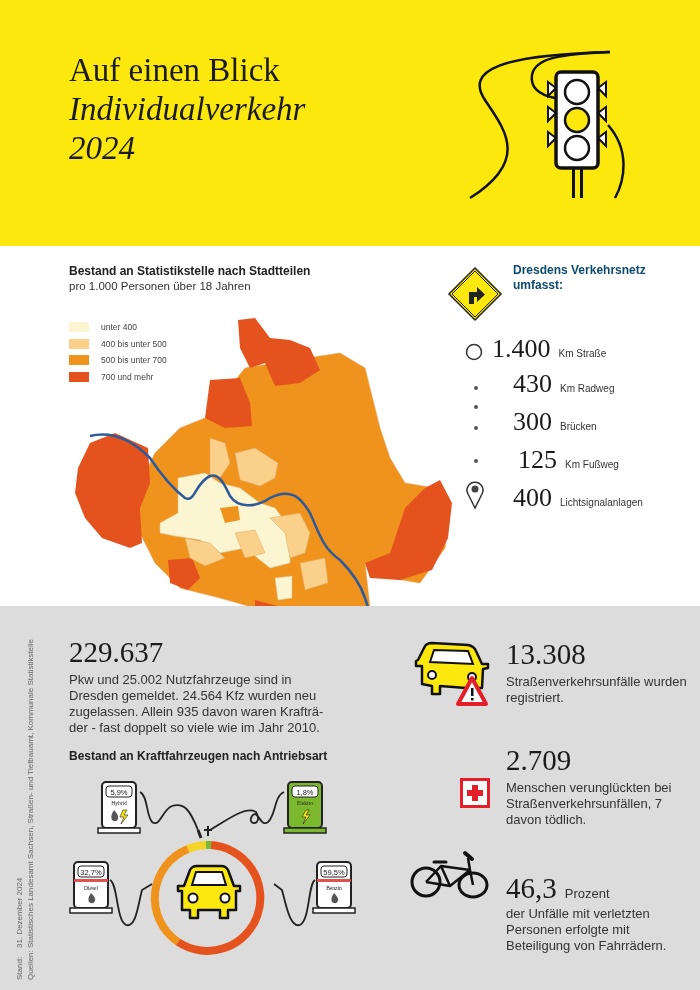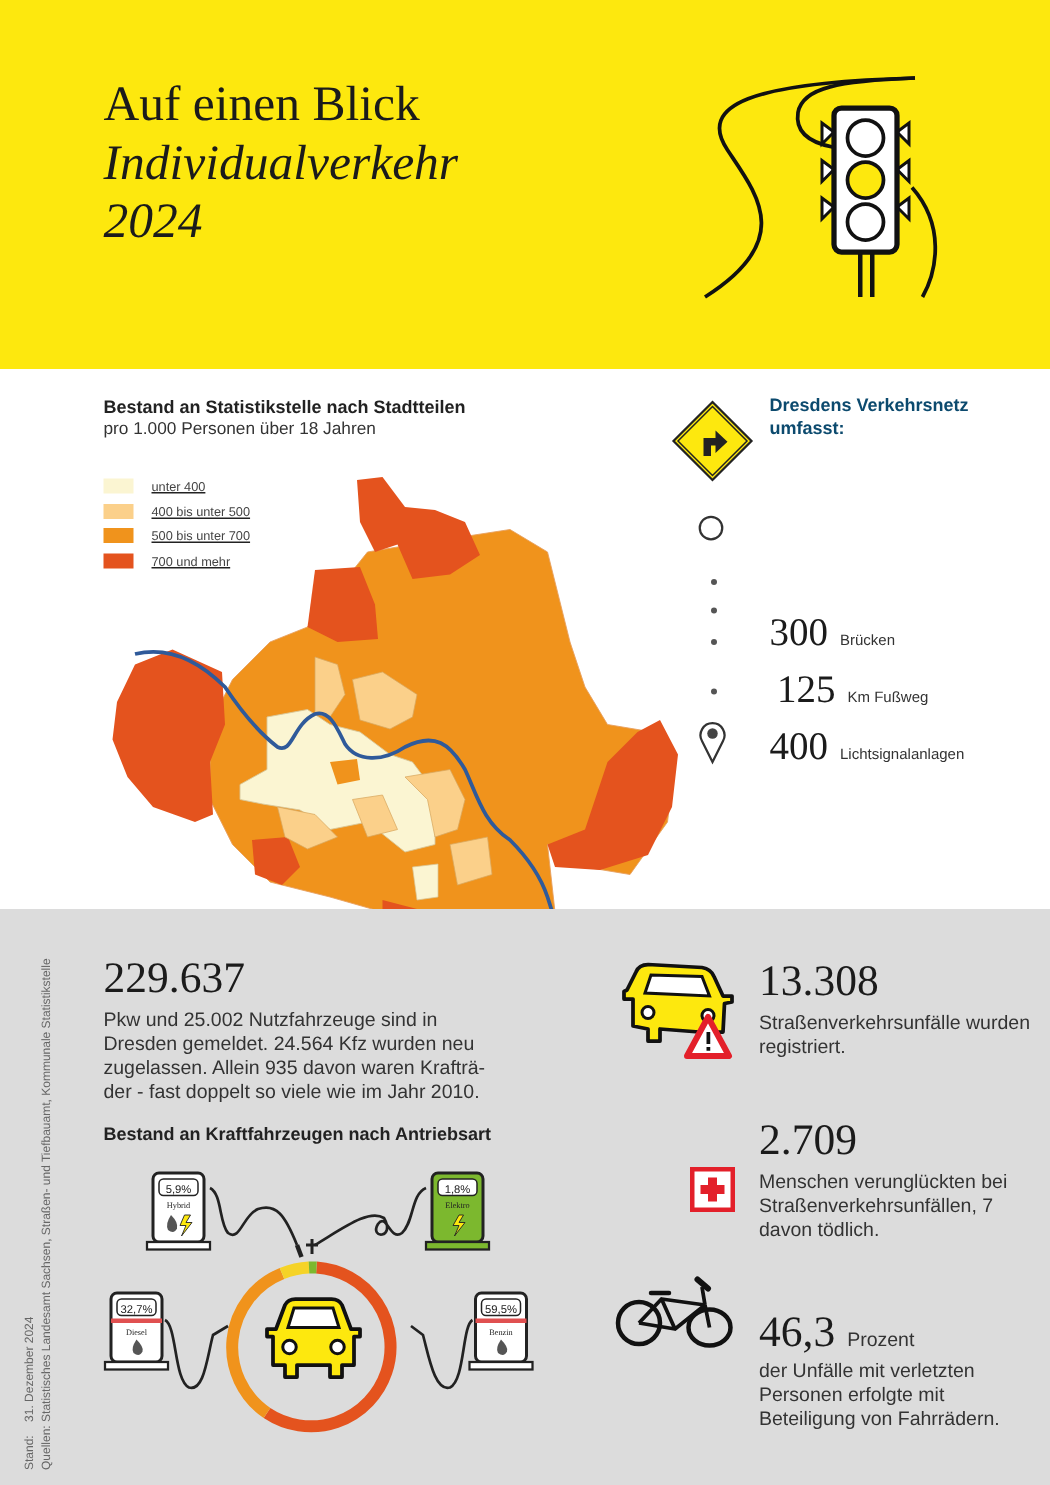--- a/index.html
+++ b/index.html
@@ -9,21 +9,21 @@
   #header { position: absolute; left: 0; top: 0; width: 700px; height: 260px; background: #fde80e; }
   #header .t1 { position: absolute; left: 69px; top: 52px; font-family: "Liberation Serif", serif; font-size: 33px; color: #1b1b1b; }
   #header .t2 { position: absolute; left: 69px; top: 91px; font-family: "Liberation Serif", serif; font-style: italic; font-size: 33px; color: #1b1b1b; }
   #header .t3 { position: absolute; left: 69px; top: 130px; font-family: "Liberation Serif", serif; font-style: italic; font-size: 33px; color: #1b1b1b; }
   #traffic { position: absolute; left: 460px; top: 40px; width: 180px; height: 180px; }
 
   #mid { position: absolute; left: 0; top: 246px; width: 700px; height: 360px; background: #fff; }
   .map-title { position: absolute; left: 69px; top: 18px; font-size: 12px; font-weight: bold; color: #222; }
   .map-sub { position: absolute; left: 69px; top: 34px; font-size: 11.5px; color: #333; }
   .legend { position: absolute; left: 69px; top: 73px; }
-  .legend-row { display: flex; align-items: flex-start; height: 16.5px; text-decoration: underline; }
+  .legend-row { display: flex; align-items: center; height: 16.5px; }
   .legend-swatch { width: 20px; height: 10px; margin-right: 12px; }
   .legend-label { font-size: 8.5px; color: #444; }
   #map { position: absolute; left: 60px; top: 62px; width: 400px; height: 330px; }
 
   .net-icon { position: absolute; left: 447px; top: 20px; }
   .net-title { position: absolute; left: 513px; top: 17px; font-size: 12px; font-weight: bold; line-height: 15px; color: #0c4a6e; }
   .net-row { position: absolute; left: 460px; display: flex; align-items: baseline; }
   .net-num { font-family: "Liberation Serif", serif; font-size: 26px; color: #1b1b1b; }
   .net-unit { font-size: 10px; color: #333; margin-left: 8px; }
   .bullet { position: absolute; width: 4px; height: 4px; border-radius: 50%; background: #555; }
@@ -115,26 +115,34 @@
     <path d="M 22 38 L 22 26 L 30 26 L 30 21 L 38 28.5 L 30 36 L 30 31 L 27 31 L 27 38 Z" fill="#222"></path>
   </svg>
   <div class="net-title">
     <div>Dresdens Verkehrsnetz</div>
     <div>umfasst:</div>
   </div>
 
   <svg style="position:absolute;left:465px;top:97px" width="18" height="18">
     <circle cx="9" cy="9" r="7.5" fill="none" stroke="#333" stroke-width="1.5"></circle>
   </svg>
+  <div class="net-row" style="left:492px;top:88px">
+    <span class="net-num">1.400</span>
+    <span class="net-unit">Km Straße</span>
+  </div>
 
   <div class="bullet" style="left:474px;top:140px"></div>
   <div class="bullet" style="left:474px;top:159px"></div>
   <div class="bullet" style="left:474px;top:180px"></div>
   <div class="bullet" style="left:474px;top:213px"></div>
 
+  <div class="net-row" style="left:513px;top:123px">
+    <span class="net-num">430</span>
+    <span class="net-unit">Km Radweg</span>
+  </div>
   <div class="net-row" style="left:513px;top:161px">
     <span class="net-num">300</span>
     <span class="net-unit">Brücken</span>
   </div>
   <div class="net-row" style="left:518px;top:199px">
     <span class="net-num">125</span>
     <span class="net-unit">Km Fußweg</span>
   </div>
 
   <svg style="position:absolute;left:465px;top:234px" width="20" height="30" viewBox="0 0 20 30">

